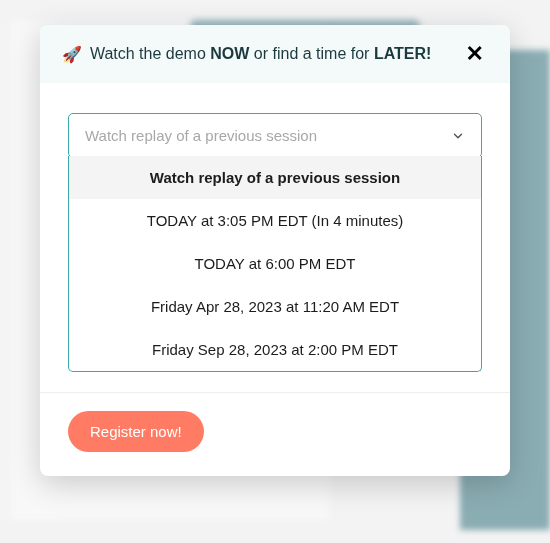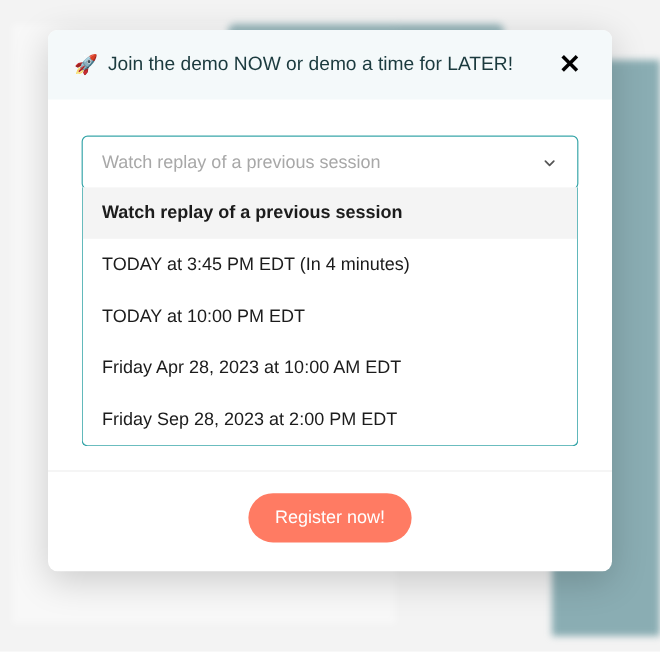--- a/index.html
+++ b/index.html
@@ -63,31 +63,32 @@
       justify-content: space-between;
       border-radius: 8px 8px 0 0;
     }
     .heading {
       display: flex;
       align-items: center;
       gap: 8px;
       font-size: 16px;
       color: #1b3a3e;
     }
-    .heading strong { font-weight: 400; }
+    .heading strong { font-weight: 700; }
     .close-btn {
       cursor: pointer;
       font-size: 22px;
       font-weight: 700;
       line-height: 1;
       color: #000;
       padding: 2px 4px;
     }
     .modal-body {
       padding: 30px 28px 20px 28px;
+      text-align: center;
     }
     .select-wrap {
       position: relative;
     }
     .select-display {
       width: 100%;
       border: 1.5px solid #3aa7aa;
       border-radius: 5px;
       padding: 13px 16px;
       font-size: 15px;
@@ -118,21 +119,21 @@
       cursor: pointer;
     }
     .option.highlight {
       background: #f4f4f4;
       font-weight: 600;
     }
     .modal-footer {
       border-top: 1px solid #eee;
       padding: 18px 28px 24px 28px;
       display: flex;
-      justify-content: center;
+      justify-content: flex-start;
     }
     .register-btn {
       background: #ff7b63;
       color: #fff;
       border: none;
       padding: 12px 22px;
       border-radius: 999px;
       font-size: 15px;
       font-weight: 500;
       cursor: pointer;
@@ -145,41 +146,41 @@
   <div class="bg-block-left"></div>
   <div class="bg-block-top"></div>
   <div class="bg-block-right"></div>
 </div>
 
 <div class="modal">
   <div class="modal-header">
     <div class="heading">
       <span>🚀</span>
       <span>
-        <span>Join the demo </span><strong>NOW</strong><span> or demo a time for </span><strong>LATER!</strong>
+        <span>Watch the demo </span><strong>NOW</strong><span> or find a time for </span><strong>LATER!</strong>
       </span>
     </div>
     <div class="close-btn">✕</div>
   </div>
 
   <div class="modal-body">
     <div class="select-wrap">
       <div class="select-display">
         <span>Watch replay of a previous session</span>
         <span class="chevron">
           <svg width="14" height="14" viewBox="0 0 24 24" fill="none" stroke="currentColor" stroke-width="2.5" stroke-linecap="round" stroke-linejoin="round">
               <polyline points="6 9 12 15 18 9"></polyline>
             </svg>
         </span>
       </div>
       <div class="dropdown">
         <div class="option highlight">Watch replay of a previous session</div>
-        <div class="option">TODAY at 3:45 PM EDT (In 4 minutes)</div>
-        <div class="option">TODAY at 10:00 PM EDT</div>
-        <div class="option">Friday Apr 28, 2023 at 10:00 AM EDT</div>
+        <div class="option">TODAY at 3:05 PM EDT (In 4 minutes)</div>
+        <div class="option">TODAY at 6:00 PM EDT</div>
+        <div class="option">Friday Apr 28, 2023 at 11:20 AM EDT</div>
         <div class="option">Friday Sep 28, 2023 at 2:00 PM EDT</div>
       </div>
     </div>
   </div>
 
   <div class="modal-footer">
     <button class="register-btn">Register now!</button>
   </div>
 </div>
 

